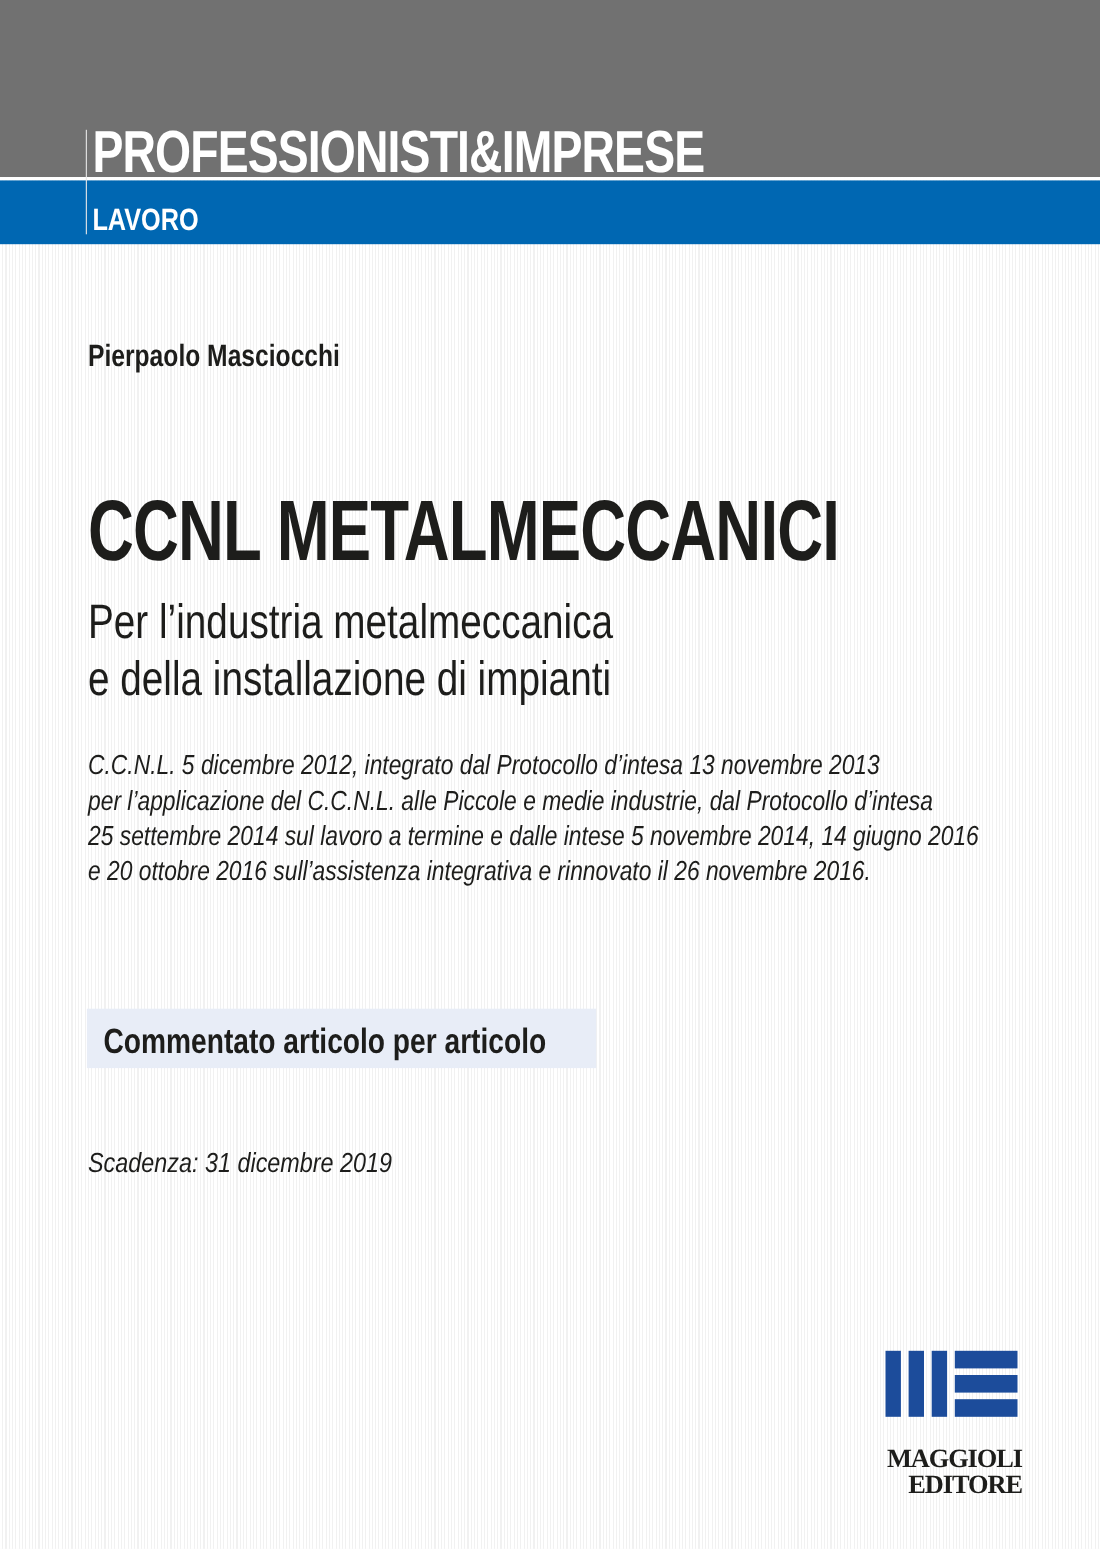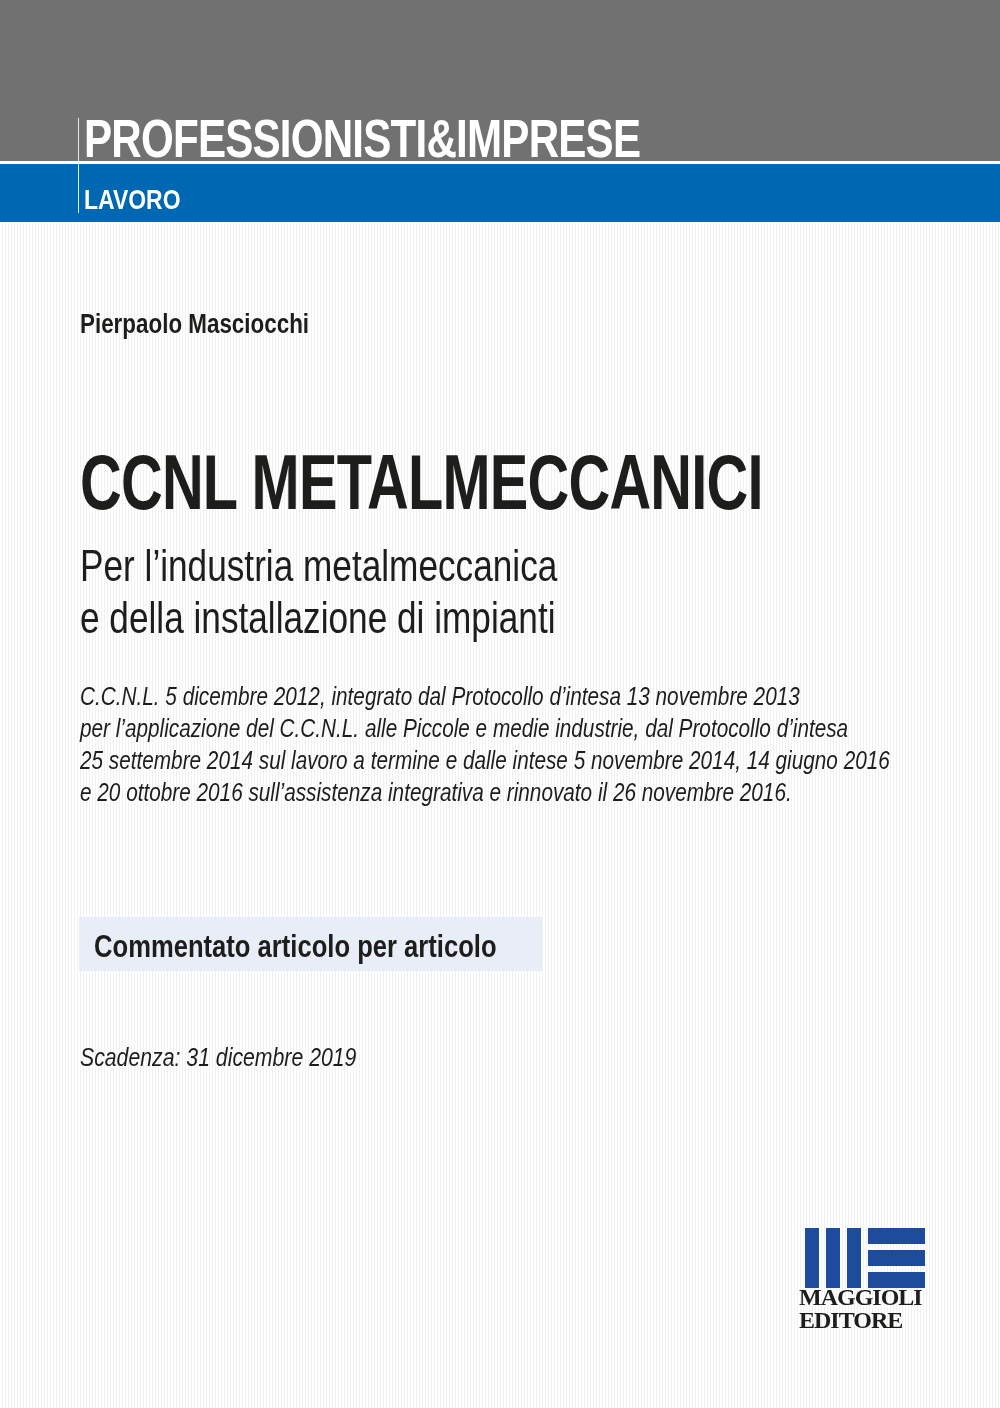--- a/index.html
+++ b/index.html
@@ -45,21 +45,21 @@
     position:absolute; left:94px; top:928px; font-weight:bold; font-size:32px;
     transform:scaleX(0.8); transform-origin:left top; white-space:nowrap;
   }
   .deadline {
     position:absolute; left:80px; top:1043px; font-style:italic; font-size:25px;
     transform:scaleX(0.85); transform-origin:left top; white-space:nowrap;
   }
   .logo { position:absolute; left:805px; top:1228px; width:120px; height:60px; }
   .logo .bar { position:absolute; background:#1c4c9b; }
   .logo-text {
-    position:absolute; left:799px; top:1286px; width:130px; text-align:left;
+    position:absolute; left:799px; top:1316px; width:130px; text-align:right;
     font-family:"Liberation Serif", serif; font-weight:bold; font-size:24px; line-height:23px;
     color:#1d1d1b; letter-spacing:-1px;
   }
 </style>
 </head>
 <body>
 
 <div class="top-band"></div>
 <div class="white-rule"></div>
 <div class="blue-band"></div>

